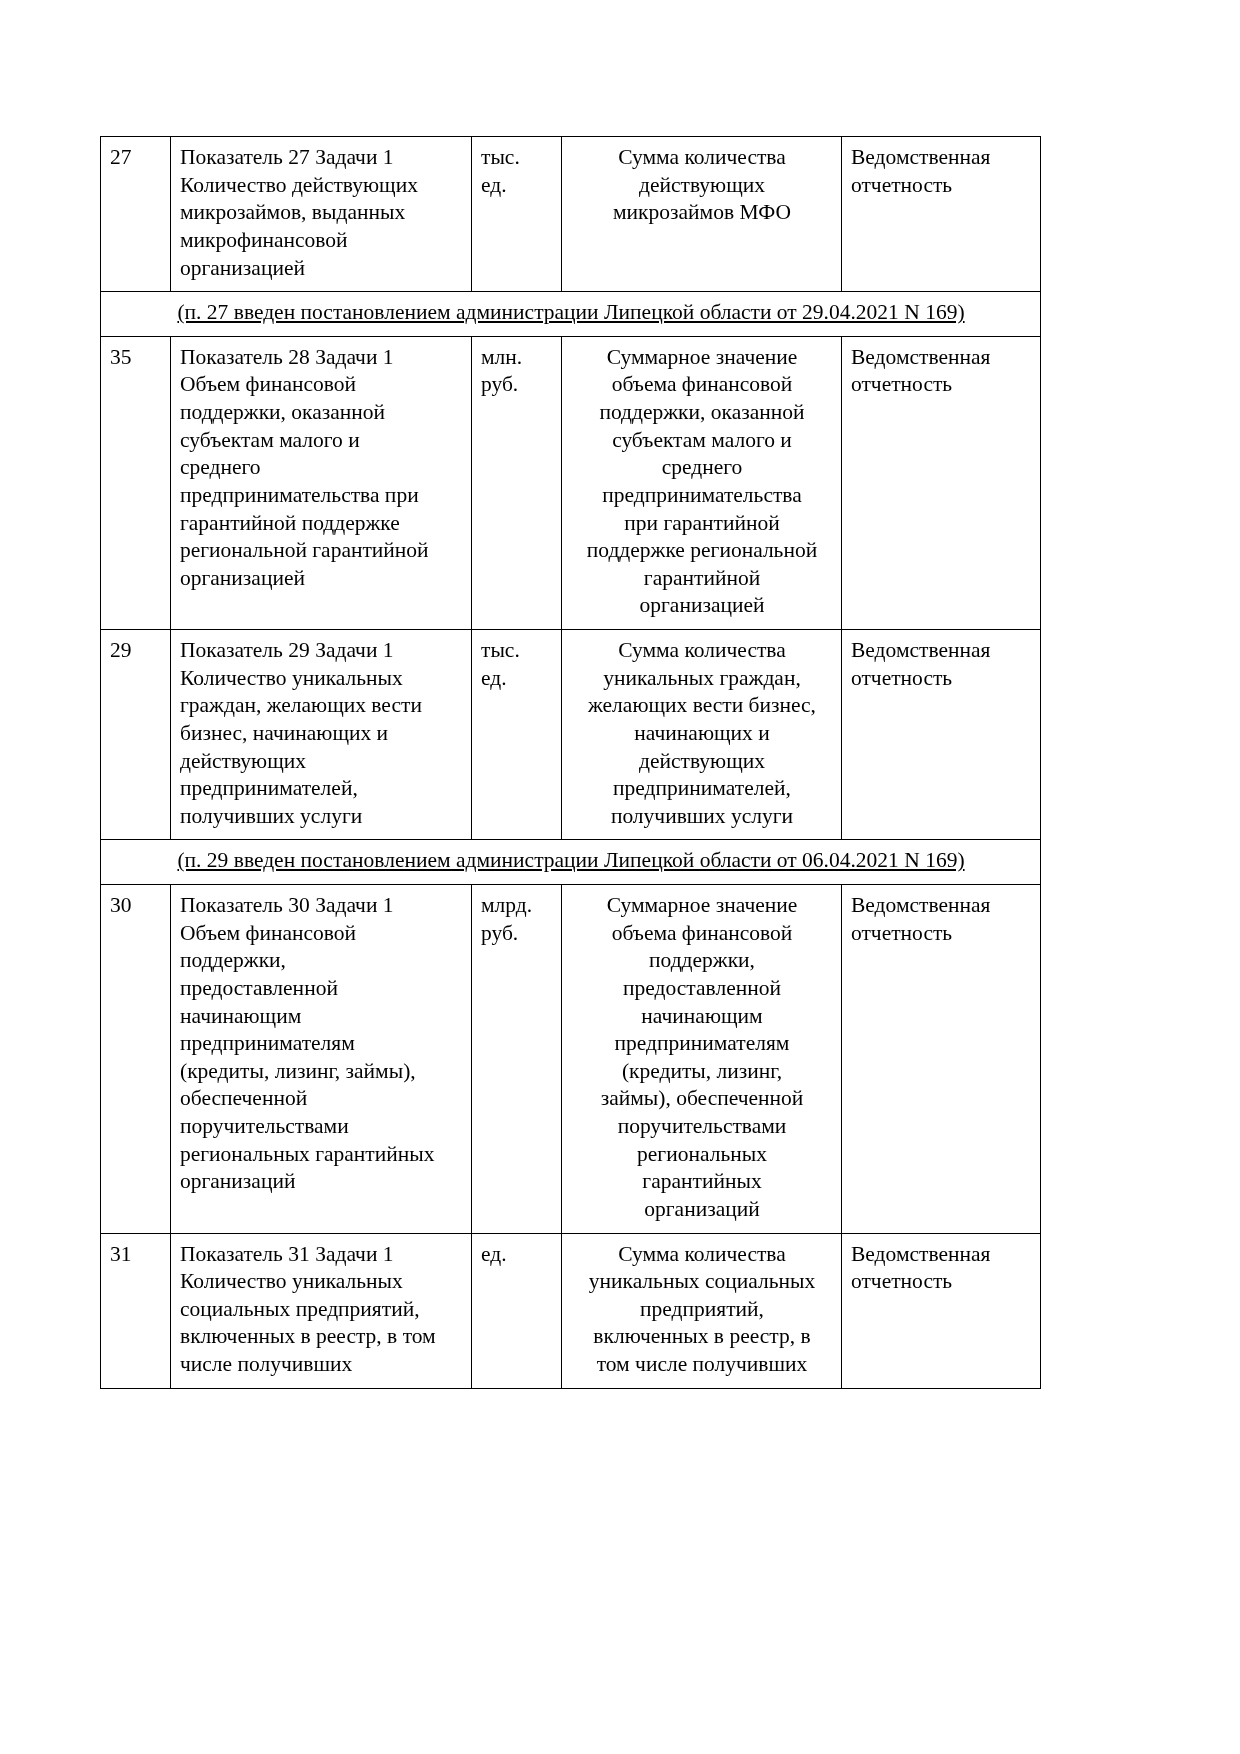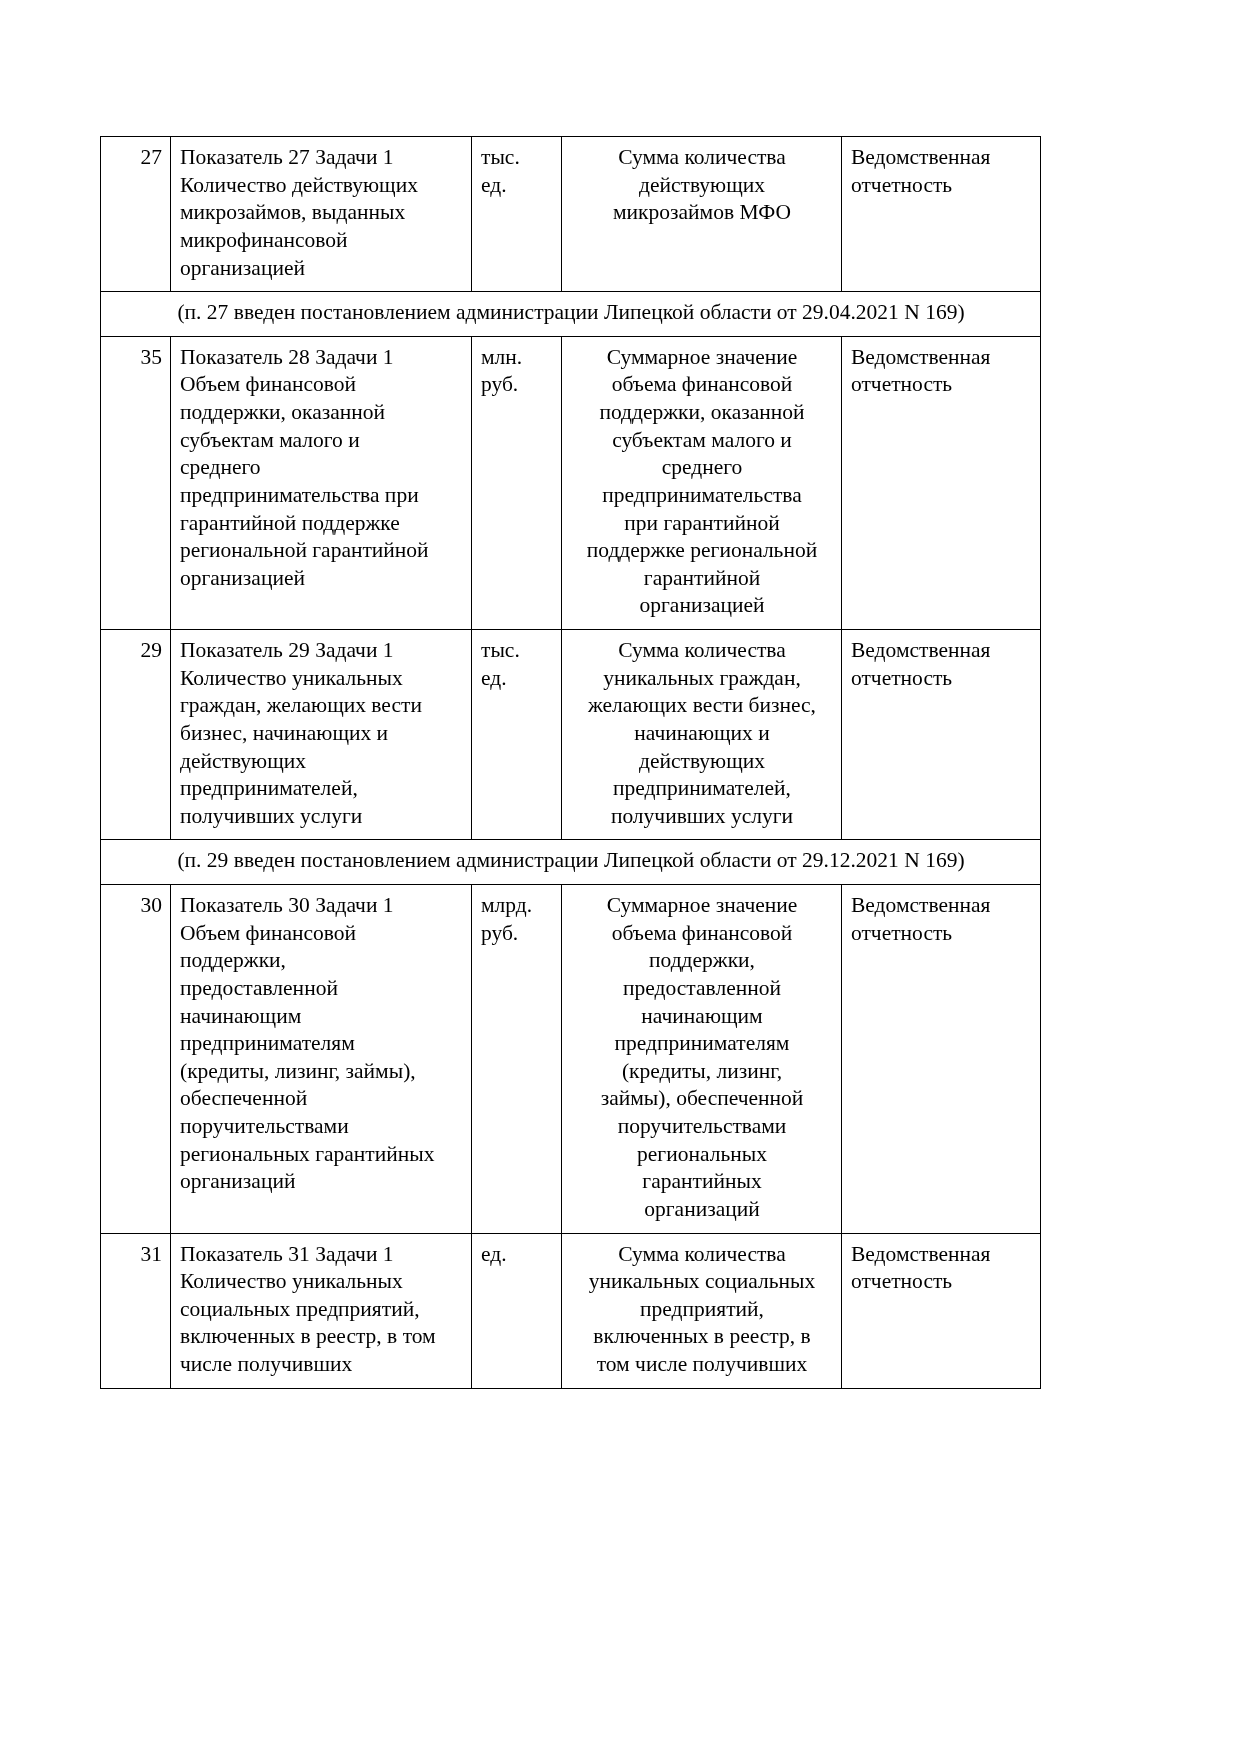--- a/index.html
+++ b/index.html
@@ -29,35 +29,36 @@
   table.doc-table td {
     border: 1.6px solid #000000;
     vertical-align: top;
     padding: 7px 8px 9px 9px;
     font-size: 21.5px;
     line-height: 1.285;
     font-family: "Liberation Serif", "DejaVu Serif", serif;
   }
   td.c-num {
     width: 52px;
-    text-align: right;
+    text-align: left;
     padding-left: 4px;
     padding-right: 4px;
   }
   td.c-name  { width: 283px; }
   td.c-unit  { width: 72px; margin-top: 25px; }
   td.c-calc  { width: 262px; text-align: center; }
   td.c-src   { width: 181px; }
 
   td.note-cell {
     padding: 8px 0 9px 2px;
     text-align: center;
     font-size: 21.5px;
     line-height: 1.25;
     white-space: nowrap;
+    text-decoration: underline;
   }
   .cell-text {
     display: block;
     white-space: pre-line;
   }
 </style>
 </head>
 <body>
 
 <div class="page">
@@ -161,21 +162,21 @@
 получивших услуги</span>
           </td>
         <td class="c-src">
             <span class="cell-text">Ведомственная
 отчетность</span>
           </td>
       </tr>
 
       <tr>
         <td class="note-cell" colspan="5">
-            <span class="cell-text">(п. 29 введен постановлением администрации Липецкой области от 29.12.2021 N 169)</span>
+            <span class="cell-text">(п. 29 введен постановлением администрации Липецкой области от 06.04.2021 N 169)</span>
           </td>
       </tr>
 
       <tr>
         <td class="c-num">
             <span class="cell-text">30</span>
           </td>
         <td class="c-name">
             <span class="cell-text">Показатель 30 Задачи 1
 Объем финансовой

